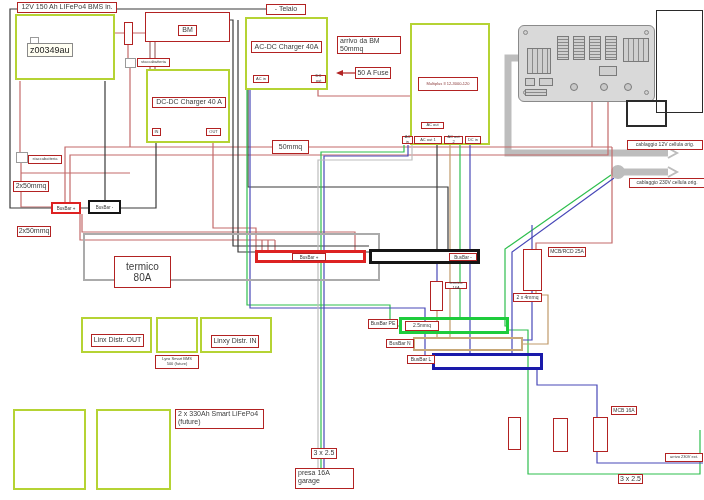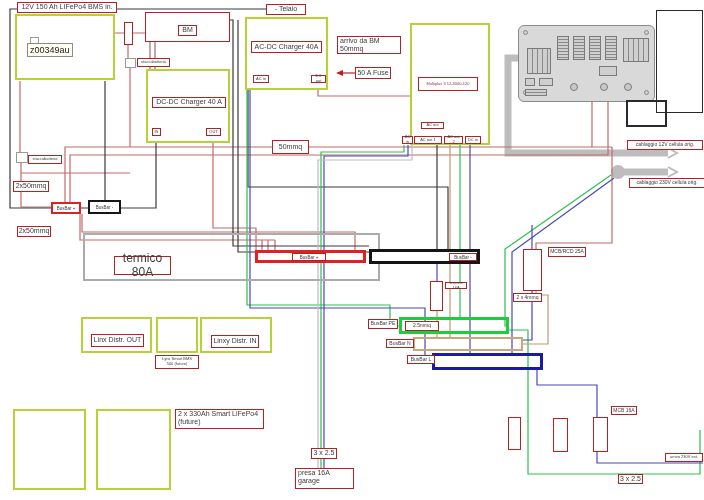--- a/index.html
+++ b/index.html
@@ -195,21 +195,21 @@
   <div class="lbl t4" style="left:206px;top:128px;width:15px;height:8px">OUT</div>
   <div class="lbl t4" style="left:418px;top:77px;width:60px;height:14px;color:#8a3a3a">Multiplus II 12-3000-120</div>
   <div class="lbl t4" style="left:421px;top:122px;width:23px;height:7px">AC out</div>
   <div class="lbl t4" style="left:402px;top:136px;width:11px;height:8px">AC in</div>
   <div class="lbl t4" style="left:414px;top:136px;width:28px;height:8px">AC out 1</div>
   <div class="lbl t4" style="left:444px;top:136px;width:19px;height:8px">AC out 2</div>
   <div class="lbl t4" style="left:465px;top:136px;width:16px;height:8px">DC in</div>
   <div class="lbl" style="left:272px;top:140px;width:37px;height:14px">50mmq</div>
   <div class="lbl" style="left:13px;top:181px;width:36px;height:11px">2x50mmq</div>
   <div class="lbl" style="left:17px;top:226px;width:34px;height:11px">2x50mmq</div>
-  <div class="lbl" style="left:114px;top:256px;width:57px;height:19px;font-size:12px">termico 80A</div>
+  <div class="lbl" style="left:114px;top:256px;width:57px;height:32px;font-size:10px">termico 80A</div>
   <div class="lbl t5" style="left:548px;top:247px;width:38px;height:10px">MCB/RCD 25A</div>
   <div class="lbl t4" style="left:445px;top:282px;width:22px;height:7px">termico 16A</div>
   <div class="lbl t5" style="left:513px;top:293px;width:29px;height:9px">2 x 4mmq</div>
   <div class="lbl t5" style="left:368px;top:319px;width:30px;height:10px">BusBar PE</div>
   <div class="lbl t5" style="left:405px;top:321px;width:34px;height:10px">2.5mmq</div>
   <div class="lbl t5" style="left:386px;top:339px;width:28px;height:9px">BusBar N</div>
   <div class="lbl t5" style="left:407px;top:355px;width:28px;height:9px">BusBar L</div>
   <div class="lbl t5" style="left:627px;top:140px;width:76px;height:10px">cablaggio 12V cellula orig.</div>
   <div class="lbl t5" style="left:629px;top:178px;width:76px;height:10px">cablaggio 230V cellula orig.</div>
   <div class="lbl" style="left:91px;top:334px;width:53px;height:13px">Linx Distr. OUT</div>

